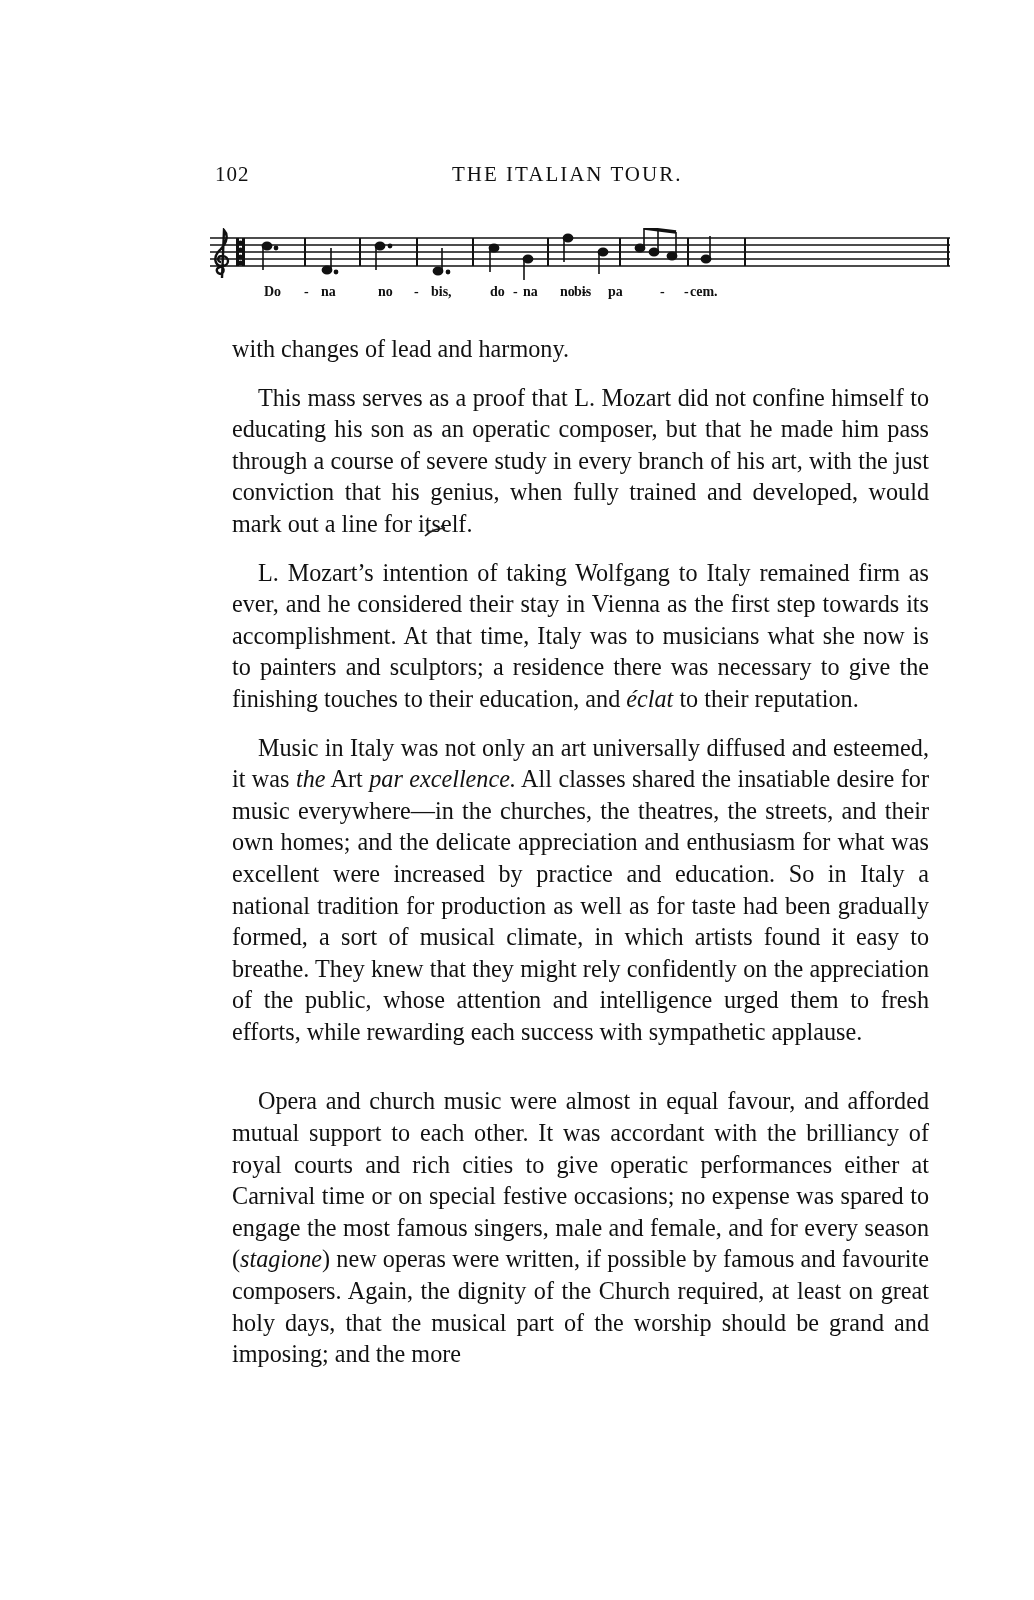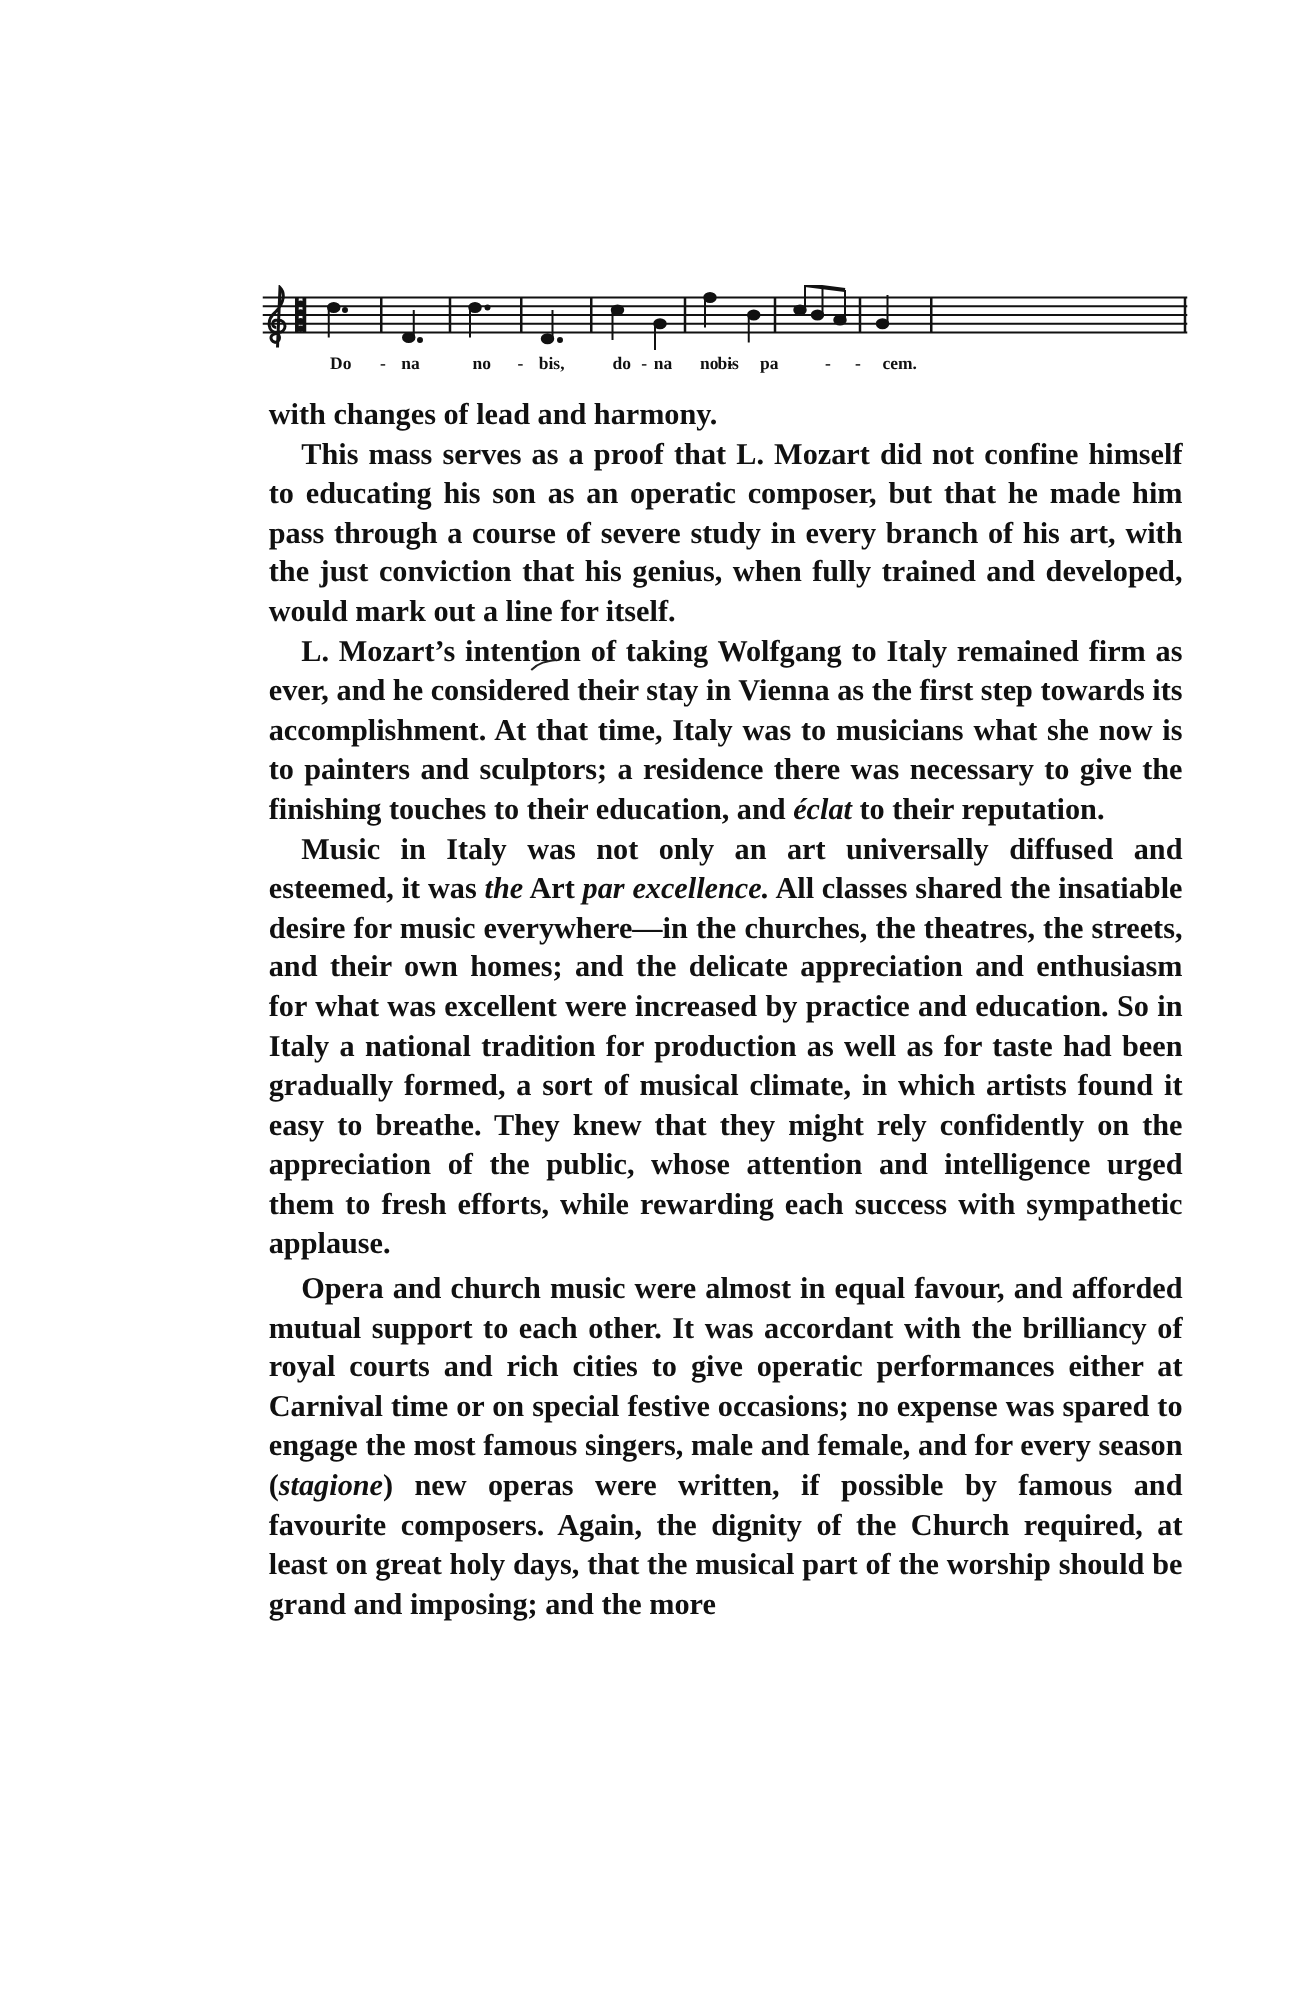--- a/index.html
+++ b/index.html
@@ -9,31 +9,35 @@
     .running-head { position: absolute; left: 215px; top: 162px; width: 730px; height: 30px;
                     font-size: 21px; letter-spacing: 1px; }
     .page-number { position: absolute; left: 0; top: 0; }
     .running-title { position: absolute; left: 237px; top: 0; letter-spacing: 2px; }
 
     .music { position: absolute; left: 210px; top: 228px; width: 740px; height: 80px; }
     .music svg { position: absolute; left: 0; top: 0; }
     .lyric { position: absolute; top: 56px; font-size: 14px; font-weight: bold; white-space: nowrap; }
 
     .text { position: absolute; left: 215px; top: 316px; width: 731px; font-size: 24.2px; line-height: 31.6px; }
-    .text p { margin: 0; text-align: justify; text-align-last: left; font-weight: bold; }
+    .text p { margin: 17px; text-align: justify; text-align-last: left; }
     .text p.indent { text-indent: 26px; }
     .text p.noindent { text-indent: 0; }
     .gap { height: 4px; }
     .mark-stroke { position: absolute; left: 423px; top: 525px; }
   </style>
 </head>
 <body>
 
 <div class="page">
 
+  <div class="running-head">
+    <span class="page-number">102</span>
+    <span class="running-title">THE ITALIAN TOUR.</span>
+  </div>
 
   <div class="music">
     <svg width="740" height="60" viewBox="0 0 740 60">
       <g stroke="#111" stroke-width="1.6">
         <line x1="0" y1="10" x2="740" y2="10"></line>
         <line x1="0" y1="17" x2="740" y2="17"></line>
         <line x1="0" y1="24" x2="740" y2="24"></line>
         <line x1="0" y1="31" x2="740" y2="31"></line>
         <line x1="0" y1="38" x2="740" y2="38"></line>
       </g>
@@ -99,21 +103,21 @@
     <span class="lyric" style="left:221px">bis,</span>
     <span class="lyric" style="left:280px">do</span>
     <span class="lyric" style="left:303px">-</span>
     <span class="lyric" style="left:313px">na</span>
     <span class="lyric" style="left:350px">no</span>
     <span class="lyric" style="left:372px">-</span>
     <span class="lyric" style="left:364px">bis</span>
     <span class="lyric" style="left:398px">pa</span>
     <span class="lyric" style="left:450px">-</span>
     <span class="lyric" style="left:474px">-</span>
-    <span class="lyric" style="left:496px">cem.</span>
+    <span class="lyric" style="left:480px">cem.</span>
   </div>
 
   <div class="text">
     <p class="noindent">with changes of lead and harmony.</p>
     <p class="indent">This mass serves as a proof that L. Mozart did not confine himself to educating his son as an operatic composer, but that he made him pass through a course of severe study in every branch of his art, with the just conviction that his genius, when fully trained and developed, would mark out a line for itself.</p>
     <p class="indent"><span>L. Mozart’s intention of taking Wolfgang to Italy remained firm as ever, and he considered their stay in Vienna as the first step towards its accomplishment.  At that time, Italy was to musicians what she now is to painters and sculptors; a residence there was necessary to give the finishing touches to their education, and </span><i>éclat</i><span> to their reputation.</span></p>
     <p class="indent"><span>Music in Italy was not only an art universally diffused and esteemed, it was </span><i>the</i><span> Art </span><i>par excellence.</i><span>  All classes shared the insatiable desire for music everywhere—in the churches, the theatres, the streets, and their own homes; and the delicate appreciation and enthusiasm for what was excellent were increased by practice and education.  So in Italy a national tradition for production as well as for taste had been gradually formed, a sort of musical climate, in which artists found it easy to breathe.  They knew that they might rely confidently on the appreciation of the public, whose attention and intelligence urged them to fresh efforts, while rewarding each success with sympathetic applause.</span></p>
     <div class="gap"></div>
     <p class="indent"><span>Opera and church music were almost in equal favour, and afforded mutual support to each other.  It was accordant with the brilliancy of royal courts and rich cities to give operatic performances either at Carnival time or on special festive occasions; no expense was spared to engage the most famous singers, male and female, and for every season (</span><i>stagione</i><span>) new operas were written, if possible by famous and favourite composers.  Again, the dignity of the Church required, at least on great holy days, that the musical part of the worship should be grand and imposing; and the more</span></p>
   </div>

